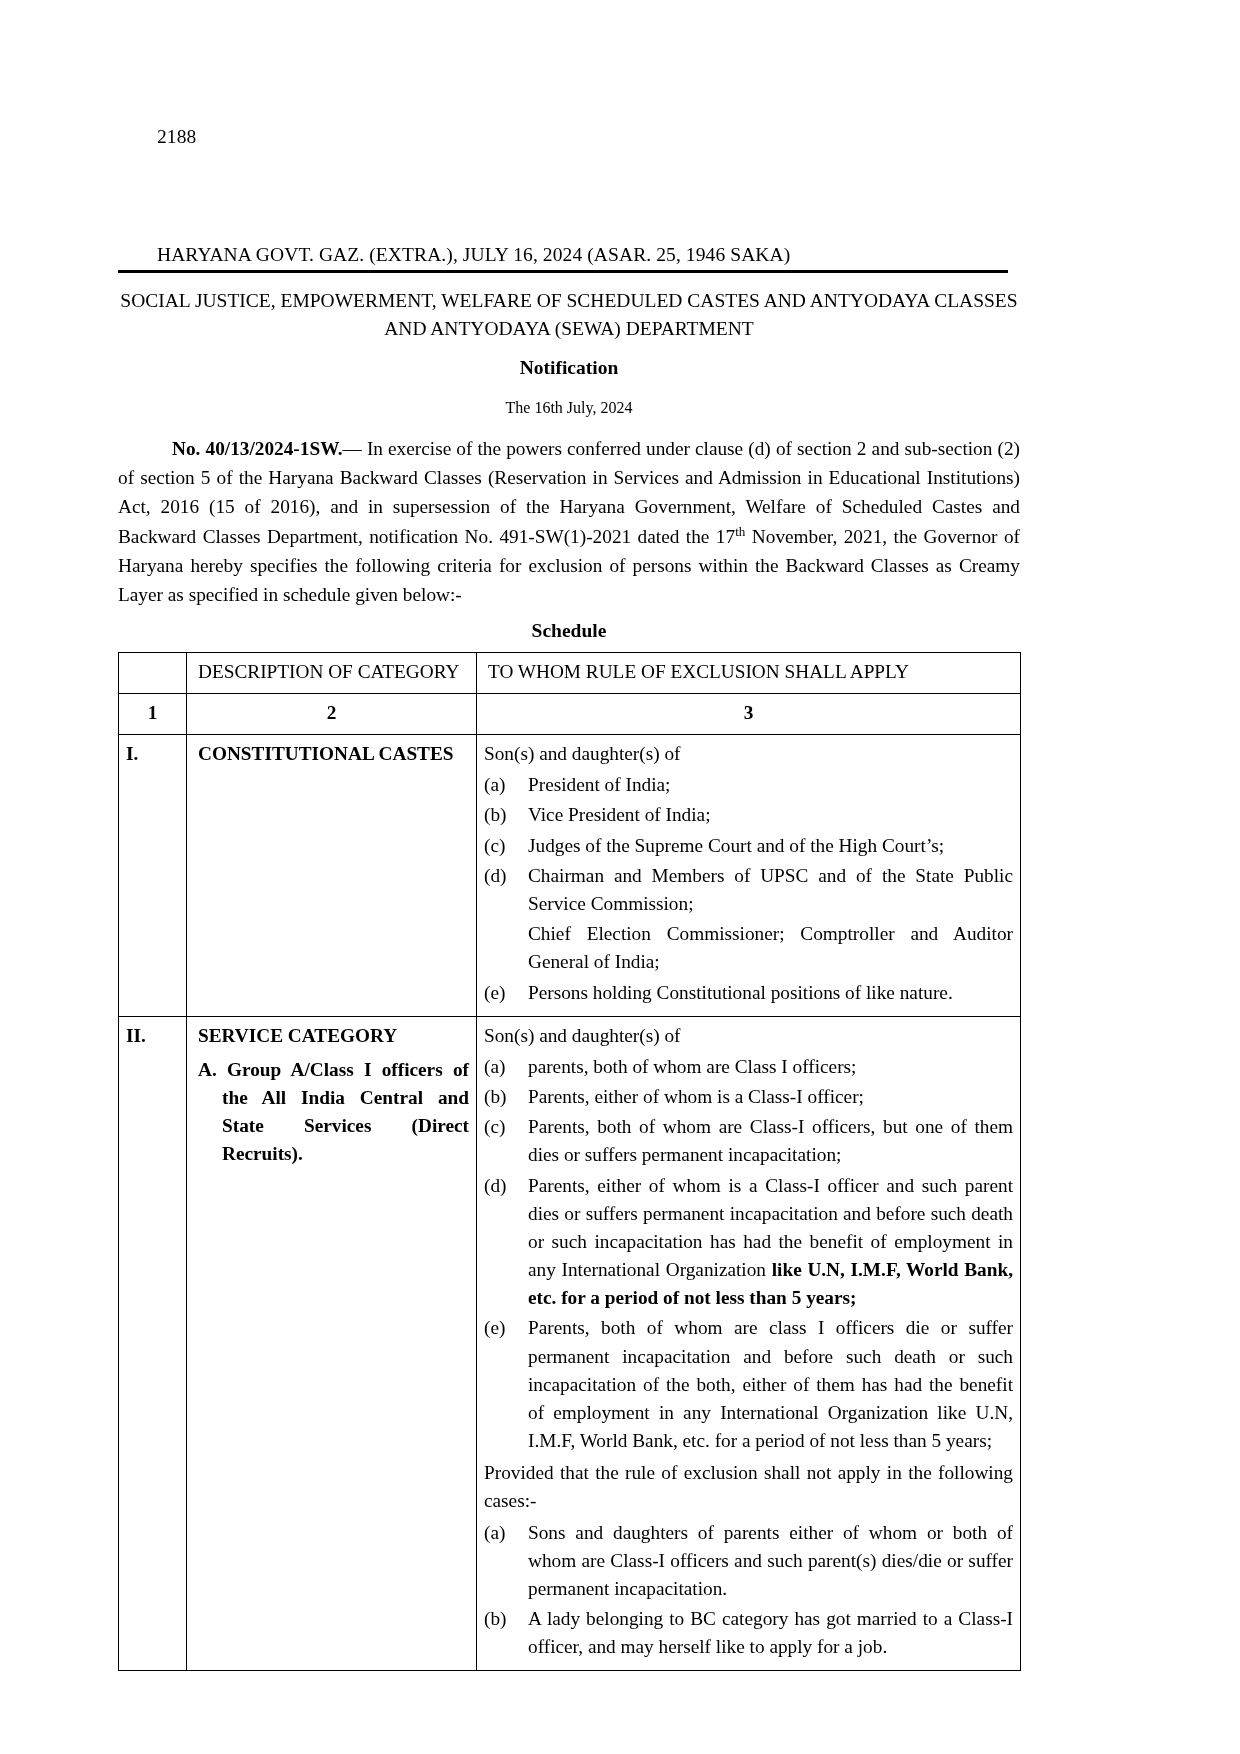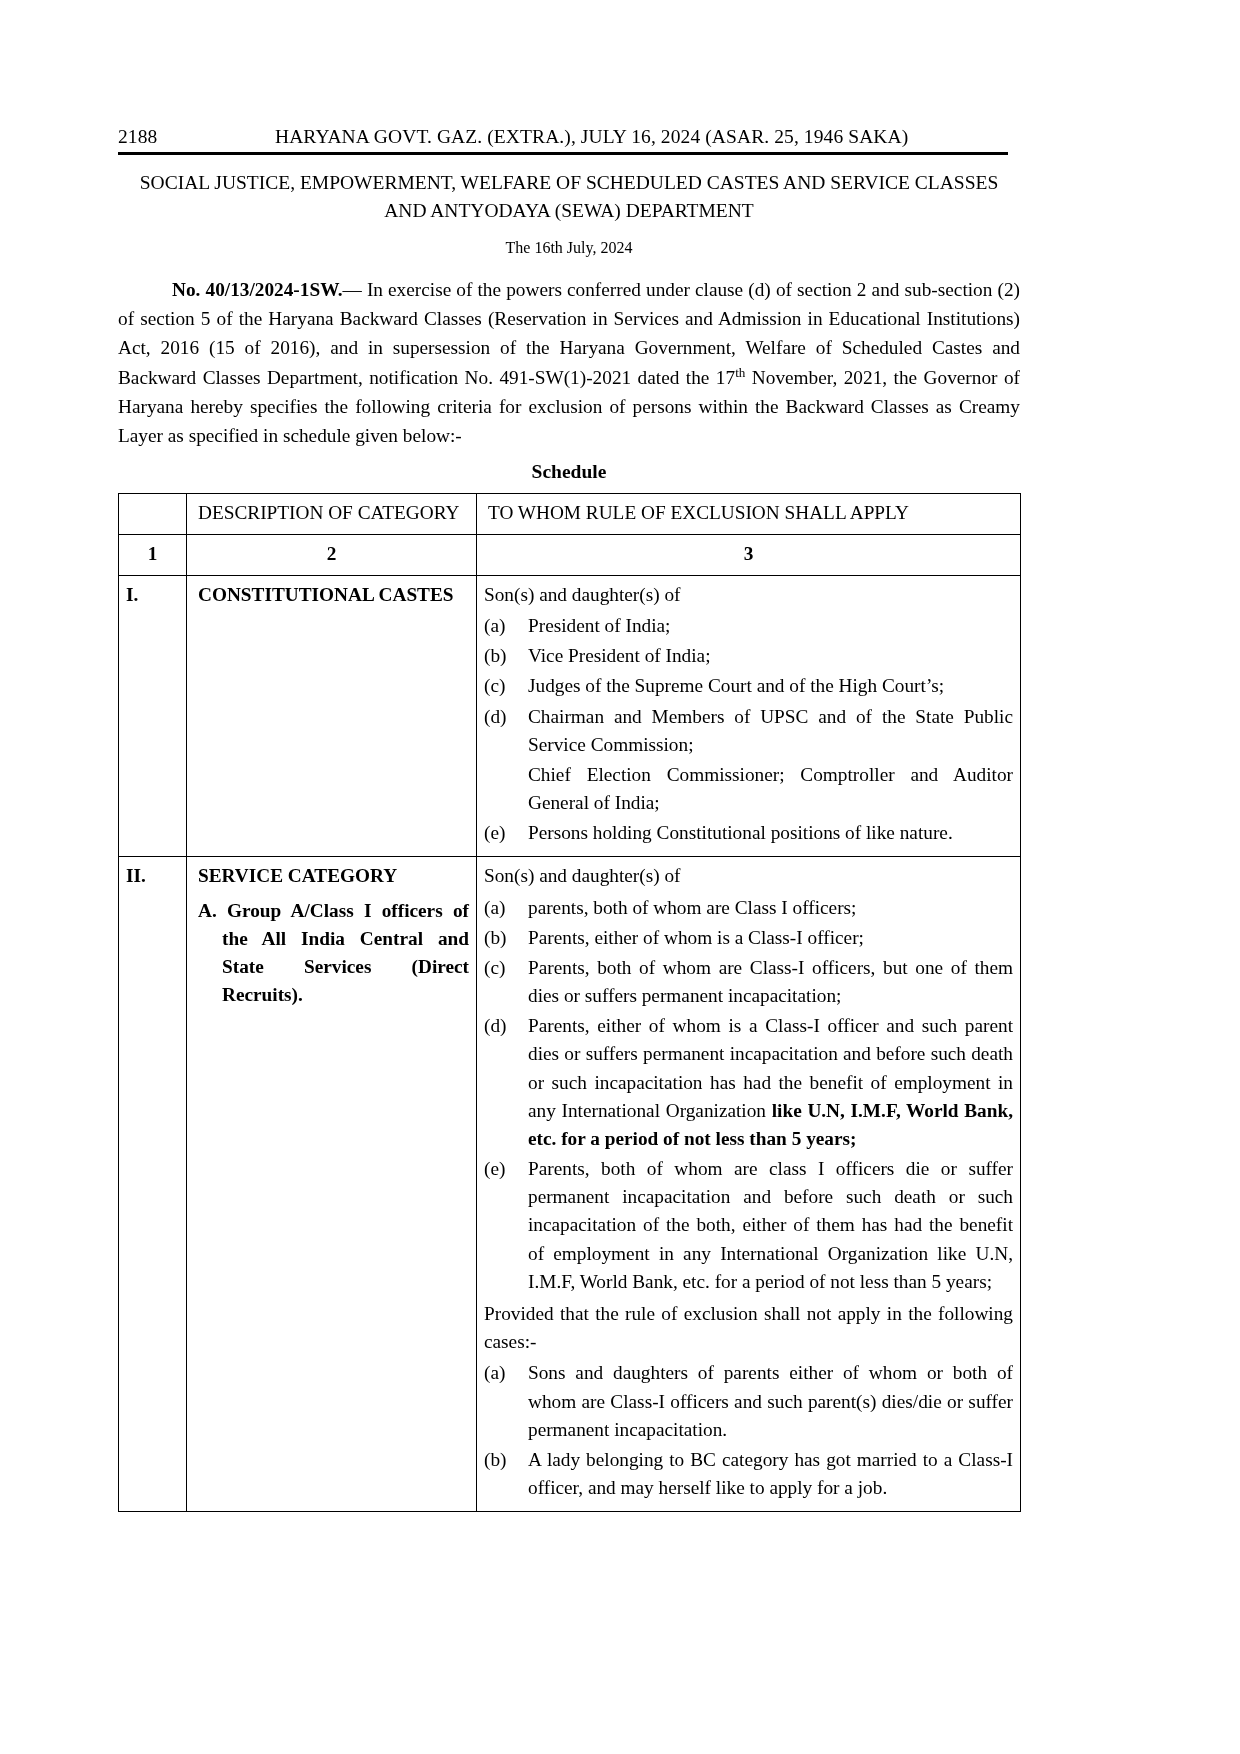--- a/index.html
+++ b/index.html
@@ -27,20 +27,21 @@
     top: 126px;
     width: 902px;
   }
 
   
   .runhead {
     display: flex;
     align-items: baseline;
     font-size: 19.5px;
     letter-spacing: 0.1px;
+    flex-direction: column;
   }
   .runhead .folio {
     width: 118px;
     flex: 0 0 118px;
     text-align: left;
   }
   .runhead .gaztitle {
     flex: 1 1 auto;
     text-align: left;
     margin-left: 39px;
@@ -190,24 +191,25 @@
   <div class="content">
 
     <div class="runhead">
       <span class="folio">2188</span>
       <span class="gaztitle">HARYANA GOVT. GAZ. (EXTRA.), JULY 16, 2024 (ASAR. 25, 1946 SAKA)</span>
     </div>
     <div class="rule"></div>
 
 
     <div class="h-center h-dept">
-      <div>SOCIAL JUSTICE, EMPOWERMENT, WELFARE OF SCHEDULED CASTES AND SERVICE CLASSES</div>
+      <div>SOCIAL JUSTICE, EMPOWERMENT, WELFARE OF SCHEDULED CASTES AND ANTYODAYA CLASSES</div>
       <div>AND ANTYODAYA (SEWA) DEPARTMENT</div>
     </div>
 
+    <div class="h-center h-notification">Notification</div>
     <div class="h-center h-date">The 16th July, 2024</div>
 
     <p class="para indent"><span class="nobold">No. 40/13/2024-1SW.</span><span>— </span><span>In exercise of the powers conferred under clause (d) of section 2 and sub-section (2) of section 5 of the Haryana Backward Classes (Reservation in Services and Admission in Educational Institutions) Act, 2016 (15 of 2016), and in supersession of the Haryana Government, Welfare of Scheduled Castes and Backward Classes Department, notification No. 491-SW(1)-2021 dated the 17</span><sup>th</sup><span> November, 2021, the Governor of Haryana hereby specifies the following criteria for exclusion of persons within the Backward Classes as Creamy Layer as specified in schedule given below:-</span></p>
 
     <div class="h-schedule">Schedule</div>
 
     <table class="schedule">
       <colgroup>
         <col class="c1">
           <col class="c2">

